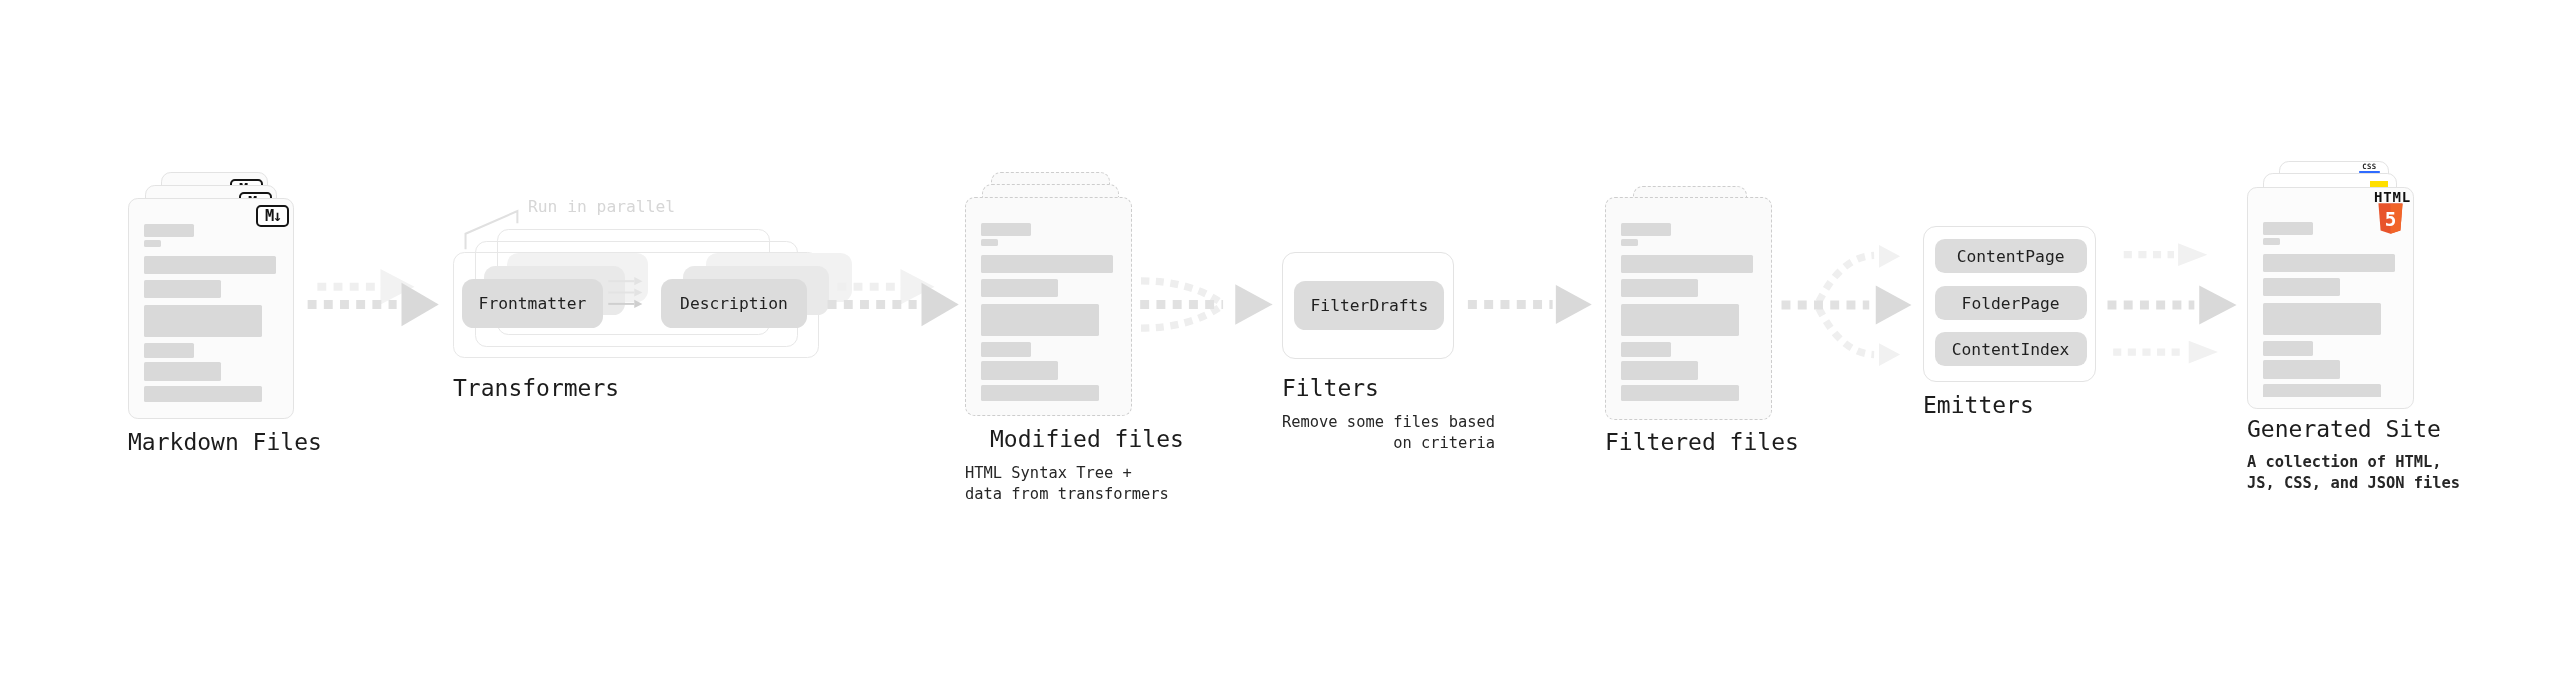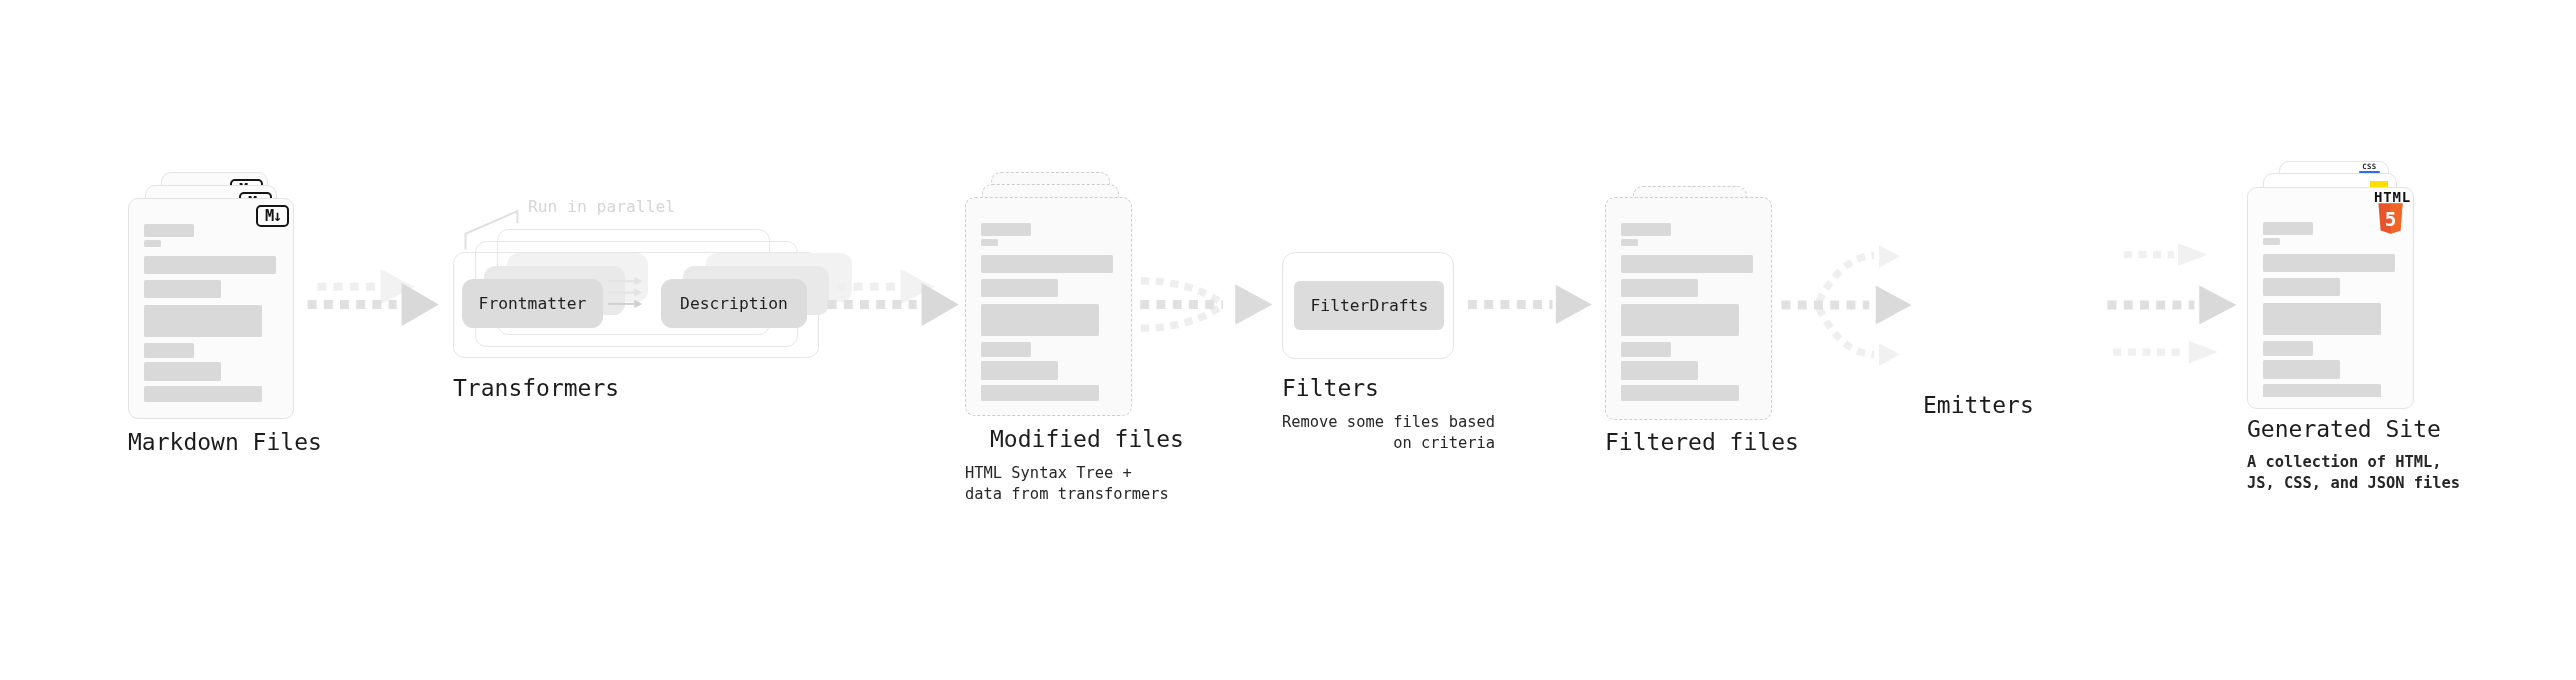--- a/index.html
+++ b/index.html
@@ -130,21 +130,21 @@
 data from transformers</div>
 
   <svg style="left:1136px;top:272px;" width="140" height="65" viewBox="0 0 172 80">
     <path d="M 6 11 Q 64 11 102 36" fill="none" stroke="#eeeeee" stroke-width="9" stroke-dasharray="10 8"></path>
     <path d="M 6 69 Q 64 69 102 44" fill="none" stroke="#eeeeee" stroke-width="9" stroke-dasharray="10 8"></path>
     <line x1="5" y1="40" x2="107" y2="40" stroke="#e1e1e1" stroke-width="11" stroke-dasharray="11 9"></line>
     <polygon points="122,15 168,40 122,65" fill="#dbdbdb"></polygon>
   </svg>
 
   <div class="card" style="left:1282px;top:252px;width:172px;height:107px;">
-    <div class="pill" style="left:11.4px;top:28.4px;width:150px;height:49px;border-radius:6px;">FilterDrafts</div>
+    <div class="pill" style="left:11.4px;top:28.4px;width:150px;height:49px;">FilterDrafts</div>
   </div>
   <div class="h" style="left:1282px;top:376px;">Filters</div>
   <div class="body" style="left:1282px;top:412px;text-align:right;">Remove some files based
 on criteria</div>
 
   <svg style="left:1463px;top:280px;" width="132" height="49" viewBox="0 0 162 60">
     <line x1="6" y1="30" x2="110" y2="30" stroke="#e0e0e0" stroke-width="11" stroke-dasharray="11 9"></line>
     <polygon points="114,6 158,30 114,54" fill="#d9d9d9"></polygon>
   </svg>
 
@@ -167,20 +167,25 @@
 
   <svg style="left:1778px;top:240px;" width="137" height="130" viewBox="0 0 168 160">
     <path d="M 50 76 Q 78 20 118 19" fill="none" stroke="#efefef" stroke-width="9" stroke-dasharray="10 8"></path>
     <polygon points="124,6 150,20 124,34" fill="#f1f1f1"></polygon>
     <path d="M 50 84 Q 78 140 118 141" fill="none" stroke="#efefef" stroke-width="9" stroke-dasharray="10 8"></path>
     <polygon points="124,127 150,141 124,155" fill="#f1f1f1"></polygon>
     <line x1="4" y1="80" x2="112" y2="80" stroke="#e1e1e1" stroke-width="11" stroke-dasharray="11 9"></line>
     <polygon points="120,56 164,80 120,104" fill="#dadada"></polygon>
   </svg>
 
+  <div class="card" style="left:1923px;top:226px;width:173px;height:156px;">
+    <div class="pill" style="left:10.6px;top:12.2px;width:152px;height:34px;border-radius:9.8px;">ContentPage</div>
+    <div class="pill" style="left:10.6px;top:59px;width:152px;height:34px;border-radius:9.8px;">FolderPage</div>
+    <div class="pill" style="left:10.6px;top:105px;width:152px;height:34px;border-radius:9.8px;">ContentIndex</div>
+  </div>
   <div class="h" style="left:1923px;top:393px;">Emitters</div>
 
   <svg style="left:2101px;top:236px;" width="138" height="138" viewBox="0 0 170 170">
     <line x1="28" y1="23" x2="90" y2="23" stroke="#f0f0f0" stroke-width="9" stroke-dasharray="10 8"></line>
     <polygon points="95,9 131,23 95,37" fill="#f1f1f1"></polygon>
     <line x1="8" y1="85" x2="115" y2="85" stroke="#dfdfdf" stroke-width="11" stroke-dasharray="11 9"></line>
     <polygon points="121,61 167,85 121,109" fill="#d9d9d9"></polygon>
     <line x1="15" y1="143" x2="103" y2="143" stroke="#f0f0f0" stroke-width="9" stroke-dasharray="10 8"></line>
     <polygon points="108,129 144,143 108,157" fill="#f1f1f1"></polygon>
   </svg>

